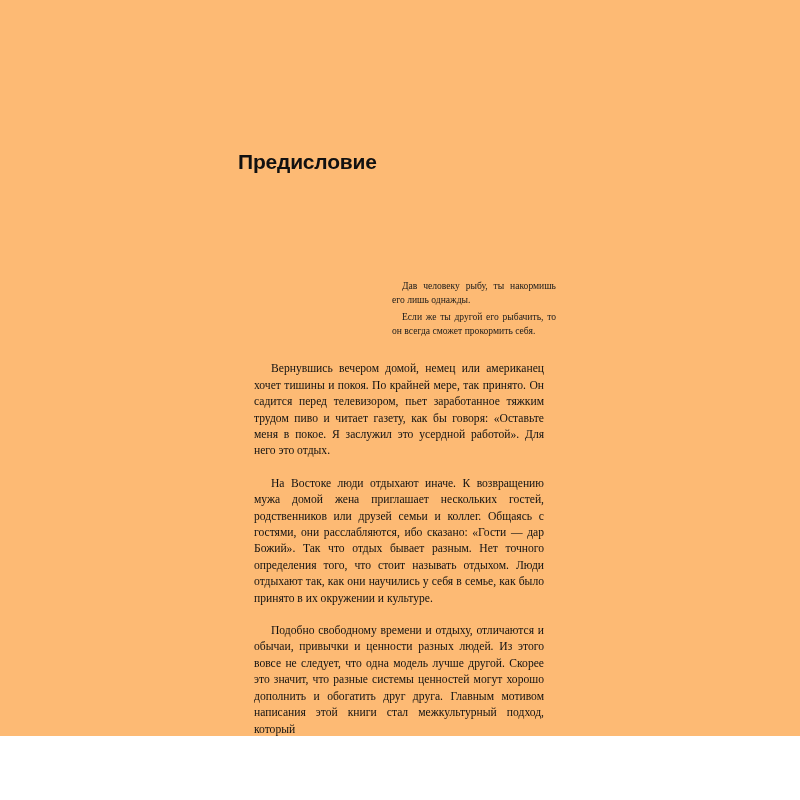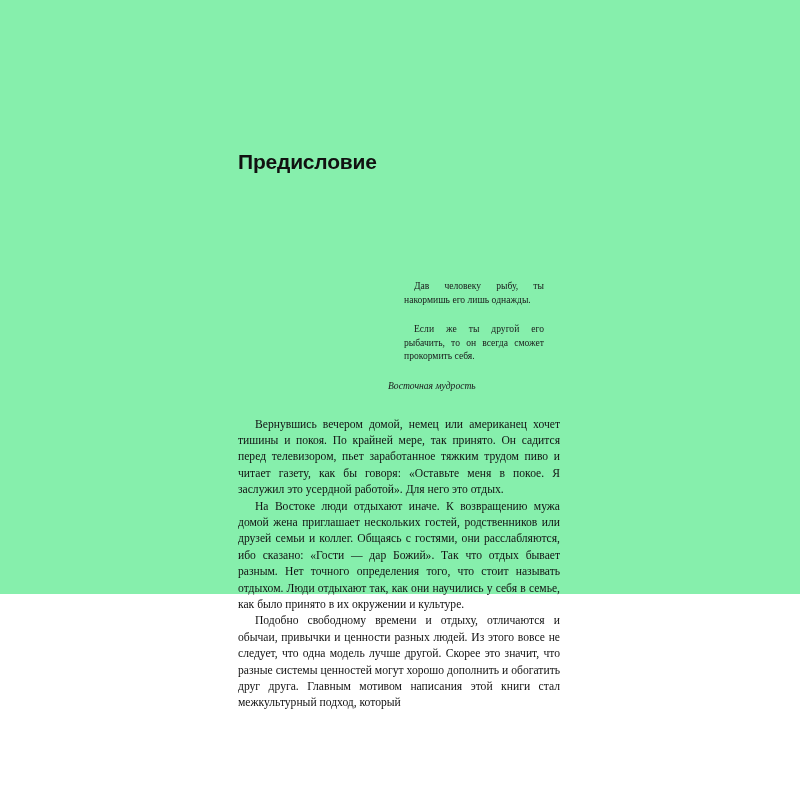--- a/index.html
+++ b/index.html
@@ -11,22 +11,22 @@
     height: 800px;
     background: #ffffff;
     font-family: "Liberation Serif", serif;
     color: #111111;
     overflow: hidden;
   }
 
   .page {
     position: relative;
     width: 800px;
-    height: 594px;
-    background: #86efac;
+    height: 736px;
+    background: #fdba74;
   }
 
   .content {
     position: absolute;
     left: 238px;
     top: 148px;
     width: 322px;
   }
 
   .chapter-title {
@@ -45,60 +45,59 @@
   .epigraph {
     margin-top: 104px;
     width: 322px;
     font-family: "Liberation Serif", serif;
     font-size: 9.6px;
     line-height: 13.6px;
     color: #1a1a1a;
     text-align: justify;
   }
   .epigraph .ep-para {
-    margin: 16px;
+    margin: 4px;
     text-indent: 10px;
     padding-left: 150px;
   }
   .epigraph .ep-source {
     margin: 9px 0 0 0;
     padding-left: 150px;
     font-style: italic;
     font-size: 9.6px;
     text-align: left;
   }
 
   .body-text {
     margin-top: 24px;
     font-family: "Liberation Serif", serif;
     font-size: 11.6px;
     line-height: 16.4px;
     color: #111111;
     text-align: justify;
   }
   .body-text p {
-    margin: 0;
+    margin: 16px;
     text-indent: 17px;
     hyphens: manual;
   }
 </style>
 </head>
 <body>
 
 <div class="page">
   <div class="content">
 
     <h1 class="chapter-title">
       <span class="line">Предисловие</span>
     </h1>
 
     <div class="epigraph">
       <p class="ep-para">Дав человеку рыбу, ты накормишь его лишь однажды.</p>
       <p class="ep-para">Если же ты другой его рыбачить, то он всегда сможет прокормить себя.</p>
-      <p class="ep-source">Восточная мудрость</p>
     </div>
 
     <div class="body-text">
       <p>Вернувшись вечером домой, немец или американец хочет тишины и покоя. По крайней мере, так принято. Он садится перед телевизором, пьет заработанное тяжким трудом пиво и читает газету, как бы говоря: «Оставьте меня в покое. Я заслужил это усердной работой». Для него это отдых.</p>
       <p>На Востоке люди отдыхают иначе. К возвращению мужа домой жена приглашает нескольких гостей, родственников или друзей семьи и коллег. Общаясь с гостями, они расслабляются, ибо сказано: «Гости — дар Божий». Так что отдых бывает разным. Нет точного определения того, что стоит называть отдыхом. Люди отдыхают так, как они научились у себя в семье, как было принято в их окружении и культуре.</p>
       <p>Подобно свободному времени и отдыху, отличаются и обычаи, привычки и ценности разных людей. Из этого вовсе не следует, что одна модель лучше другой. Скорее это значит, что разные системы ценностей могут хорошо дополнить и обогатить друг друга. Главным мотивом написания этой книги стал межкультурный подход, который</p>
     </div>
 
   </div>
 </div>

